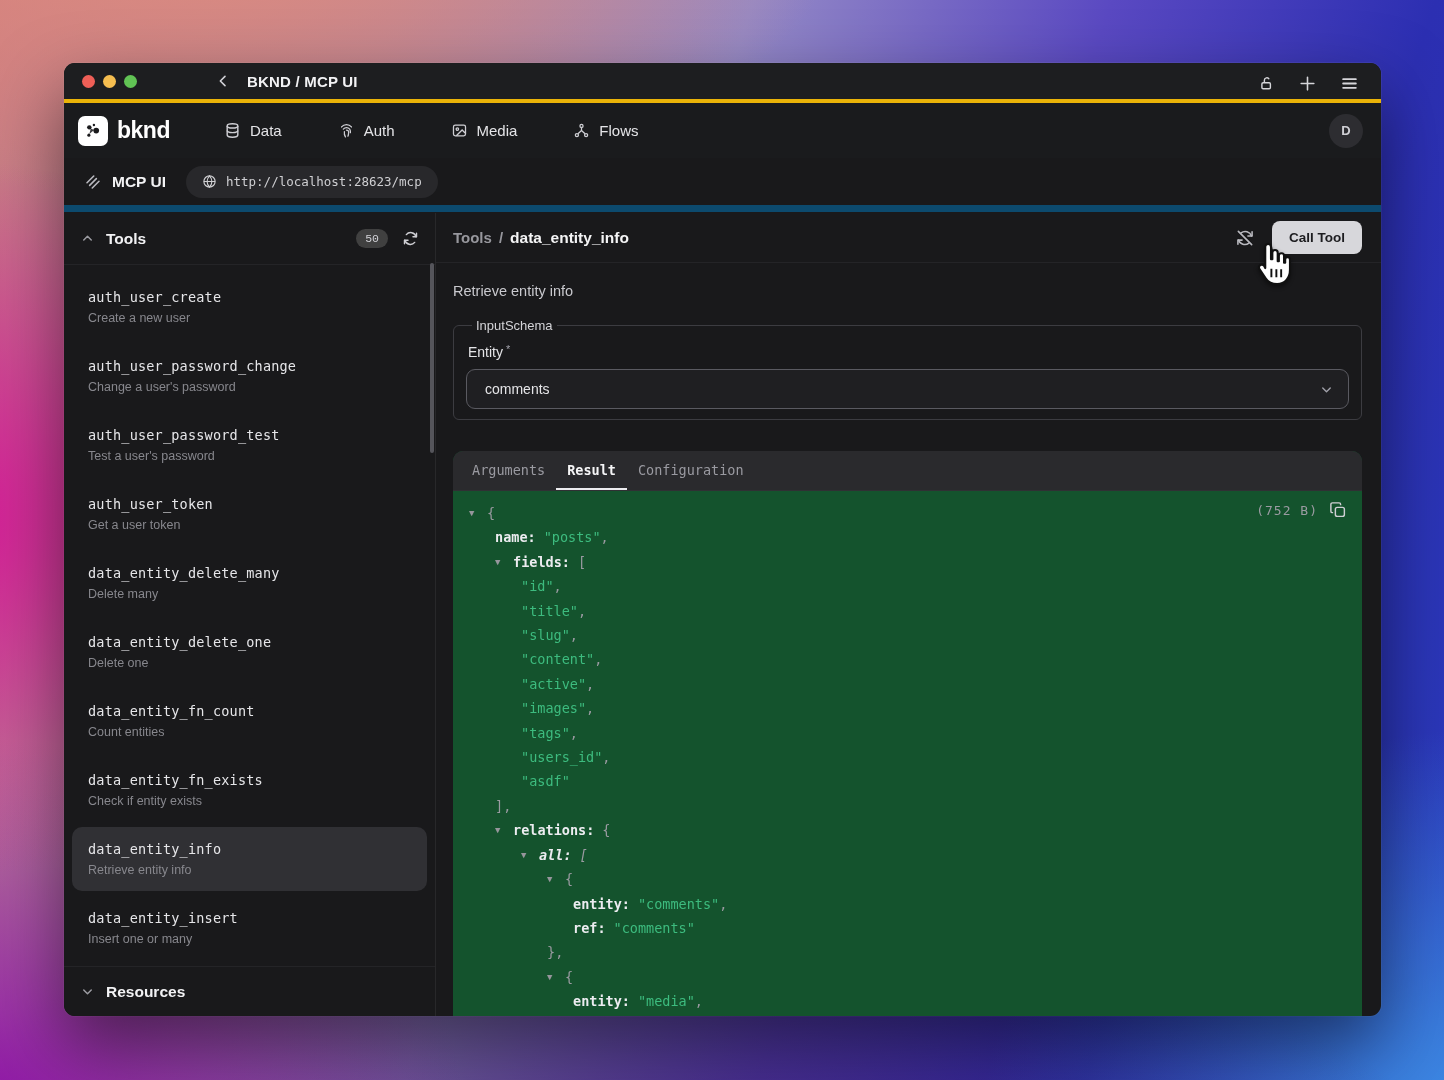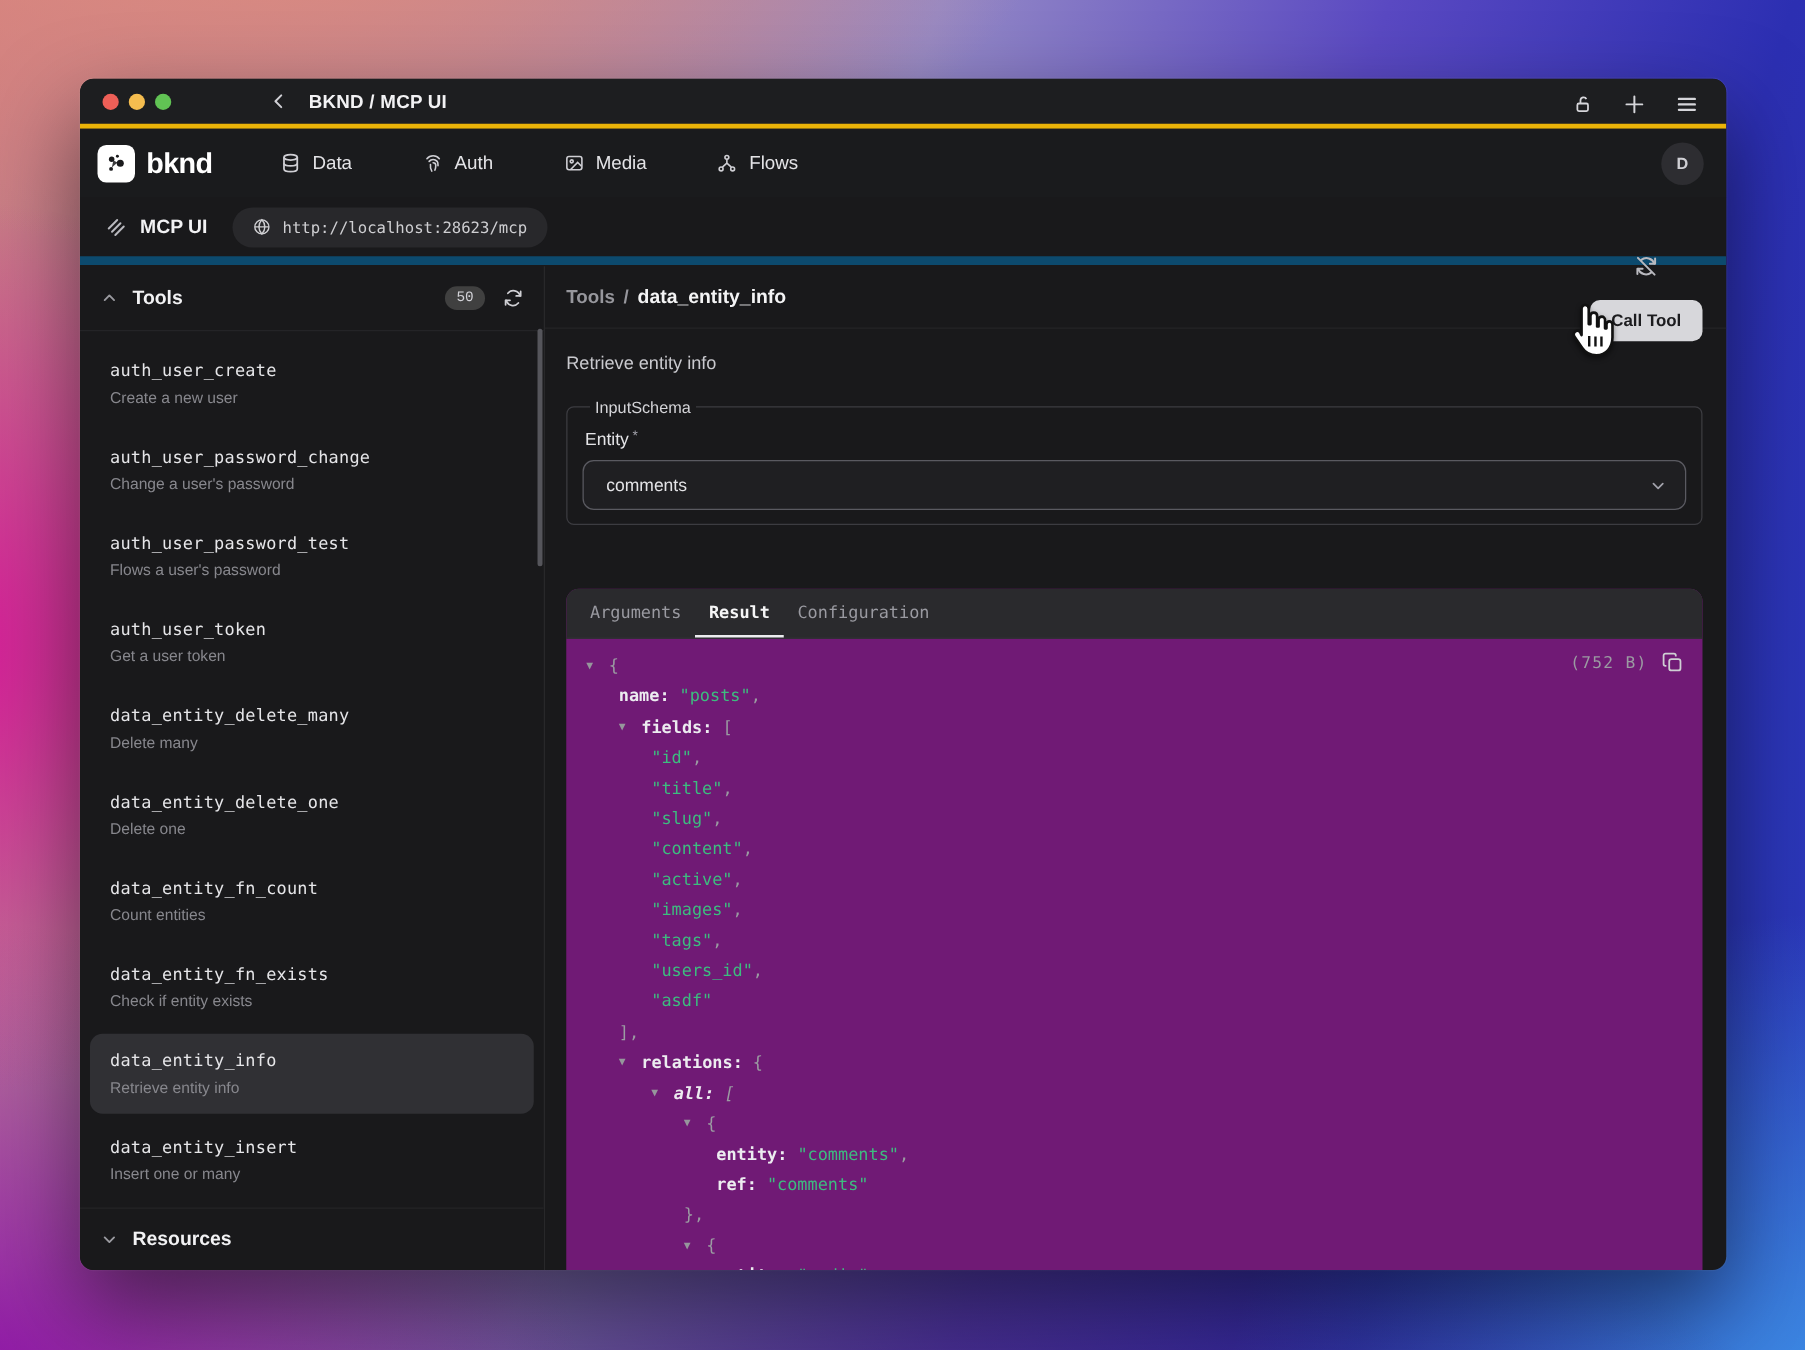--- a/index.html
+++ b/index.html
@@ -61,32 +61,32 @@
   .sb-thumb{position:absolute; right:1px; top:50px; width:4px; height:190px; background:#55555b; border-radius:2px;}
   .resources{position:absolute; bottom:0; left:0; right:0; height:50px; border-top:1px solid #242427; display:flex; align-items:center; padding:0 16px; background:#19191b;}
   .resources .chev{color:#9a9aa0; margin-right:11px;}
   .res-title{font-weight:700; font-size:15.5px; color:#f2f2f4;}
   
   .main{flex:1; position:relative;}
   .main-header{position:absolute; top:0; left:0; right:0; height:50px; border-bottom:1px solid #242427; display:flex; align-items:center; padding:0 19px 0 17px;}
   .crumb-root{color:#97979d; font-size:15px; font-weight:600;}
   .crumb-sep{color:#97979d; font-size:15px; margin:0 7px; font-weight:600;}
   .crumb-cur{color:#f4f4f5; font-size:15.5px; font-weight:700;}
-  .header-right{margin-left:auto; display:flex; align-items:center; gap:17px;flex-direction:column;}
+  .header-right{margin-left:auto; display:flex; align-items:center; gap:17px;}
   .refresh-off{color:#b9b9bf;}
   .call-tool{background:#d7d7db; color:#1c1c1f; font-weight:700; font-size:13.5px; border:none; border-radius:8px; padding:9px 17px; font-family:"Liberation Sans",sans-serif; cursor:pointer;}
   .main-desc{position:absolute; top:70px; left:17px; font-size:14.5px; color:#c9c9ce;}
   fieldset.schema{position:absolute; top:105px; left:17px; right:19px; height:102px; border:1px solid #3c3c41; border-radius:6px; padding:6px 12px 12px;}
   fieldset.schema legend{margin-left:6px; padding:0 4px; font-size:13px; color:#d4d4d8;}
   .entity-label{font-size:14px; color:#e4e4e7; margin:4px 0 9px 2px;}
   .req{color:#a1a1aa; font-size:11px; vertical-align:4px; margin-left:3px;}
   .select{height:40px; background:#1f1f22; border:1px solid #5a5a61; border-radius:9px; display:flex; align-items:center; padding:0 14px 0 18px; color:#e4e4e7; font-size:14px; cursor:pointer;}
   .select .chev{margin-left:auto; color:#a1a1aa;}
   
-  .result-card{position:absolute; top:238px; left:17px; right:19px; bottom:0; background:#701a75; border-radius:10px 10px 0 0; overflow:hidden;margin-top:20px;}
+  .result-card{position:absolute; top:238px; left:17px; right:19px; bottom:0; background:#14532d; border-radius:10px 10px 0 0; overflow:hidden;}
   .tab-row{height:40px; background:#2a2a2d; display:flex; align-items:stretch; padding:0 8px; border-bottom:1px solid #303034;}
   .tab{font-family:"DejaVu Sans Mono", monospace; font-size:13.5px; color:#9a9aa1; display:flex; align-items:center; padding:0 11px; border-bottom:2px solid transparent; cursor:pointer;}
   .tab.active{color:#f5f5f6; font-weight:700; border-bottom-color:#ececef;}
   .card-body{position:absolute; top:40px; bottom:0; left:0; right:0; padding:10px 0 0;}
   .json-meta{position:absolute; top:10px; right:15px; display:flex; align-items:center; gap:11px;}
   .json-size{font-family:"DejaVu Sans Mono", monospace; font-size:13px; color:#9b9ba2; letter-spacing:1px;}
   .copy-ic{color:#cfcfd4; cursor:pointer;}
   .json-tree{font-family:"DejaVu Sans Mono", monospace; font-size:13.5px; line-height:24.4px;}
   .json-line{white-space:pre;}
   .tok-arrow{display:inline-block; width:18px; color:#96969c; font-size:9px; vertical-align:2px;}
@@ -234,21 +234,21 @@
           <div class="tool-item">
             <div class="tool-name">auth_user_create</div>
             <div class="tool-desc">Create a new user</div>
           </div>
           <div class="tool-item">
             <div class="tool-name">auth_user_password_change</div>
             <div class="tool-desc">Change a user's password</div>
           </div>
           <div class="tool-item">
             <div class="tool-name">auth_user_password_test</div>
-            <div class="tool-desc">Flows a user's password</div>
+            <div class="tool-desc">Test a user's password</div>
           </div>
           <div class="tool-item">
             <div class="tool-name">auth_user_token</div>
             <div class="tool-desc">Get a user token</div>
           </div>
           <div class="tool-item">
             <div class="tool-name">data_entity_delete_many</div>
             <div class="tool-desc">Delete many</div>
           </div>
           <div class="tool-item">

